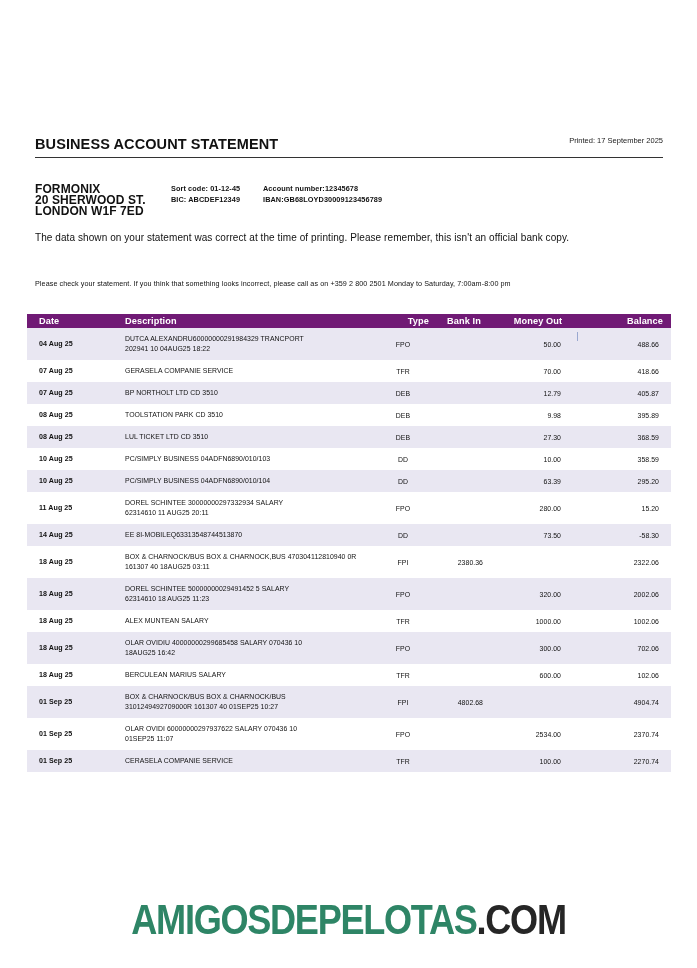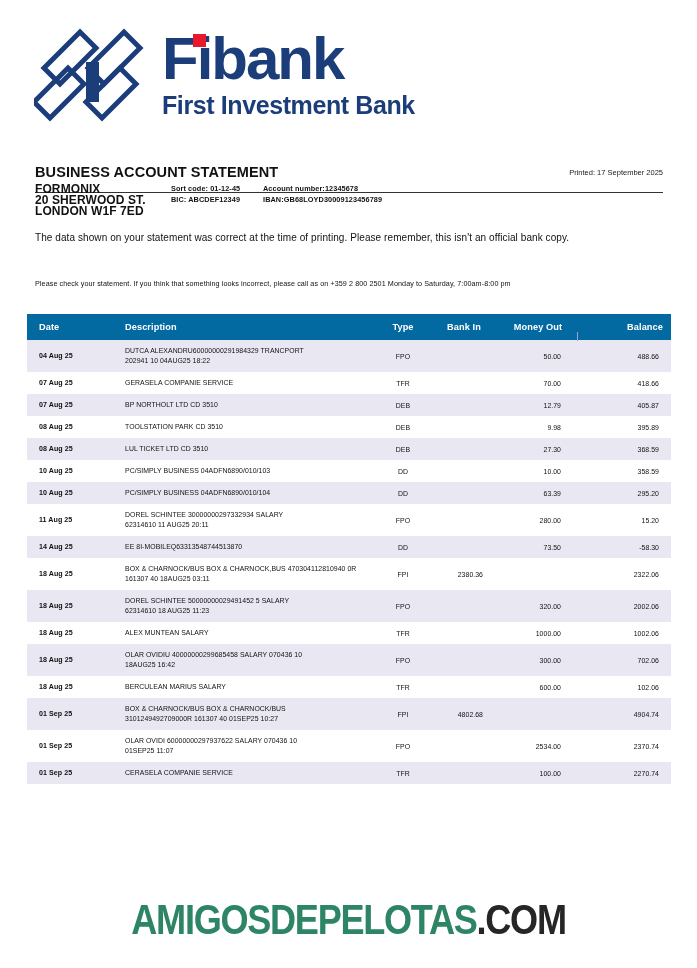--- a/index.html
+++ b/index.html
@@ -57,27 +57,27 @@
     color: #1b3d7a;
     letter-spacing: -0.4px;
     line-height: 28px;
     margin-top: 1px;
   }
 
   
   .title-row {
     position: absolute;
     left: 35px;
-    top: 164px;
+    top: 136px;
     width: 628px;
     display: flex;
-    align-items: center;
+    align-items: flex-start;
     justify-content: space-between;
     border-bottom: 1.5px solid #333;
-    padding-bottom: 12px;
+    padding-bottom: 5px;
   }
   .doc-title {
     font-size: 14.5px;
     font-weight: bold;
     color: #111;
     letter-spacing: 0.1px;
   }
   .printed {
     font-size: 7.5px;
     color: #222;
@@ -133,31 +133,31 @@
     left: 27px;
     top: 314px;
     width: 644px;
   }
   table.stmt {
     width: 644px;
     border-collapse: collapse;
     table-layout: fixed;
   }
   table.stmt thead th {
-    background: #0369a1;
+    background: #701a75;
     color: #ffffff;
     font-size: 9.2px;
     font-weight: bold;
-    height: 26px;
+    height: 14px;
     vertical-align: middle;
     letter-spacing: 0.1px;
   }
   th.c-date   { width: 88px;  text-align: left;  padding-left: 12px; }
   th.c-desc   { width: 262px; text-align: left;  padding-left: 10px; }
-  th.c-type   { width: 52px;  text-align: center; }
+  th.c-type   { width: 52px;  text-align: right; }
   th.c-in     { width: 70px;  text-align: center; }
   th.c-out    { width: 78px;  }
   th.c-bal    { width: 94px;  text-align: right; padding-right: 8px; }
 
   table.stmt tbody td {
     font-size: 6.9px;
     color: #111;
     vertical-align: middle;
     padding-top: 6px;
     padding-bottom: 6px;
@@ -206,38 +206,20 @@
     transform: scaleX(0.86);
   }
   .wm-a { color: #2e8566; }
   .wm-b { color: #262626; }
 </style>
 </head>
 <body>
 
 <div class="page">
 
-  <div class="logo-block">
-    <svg class="logo-mark" viewBox="0 0 118 112">
-      <g fill="none" stroke="#1b3d7a" stroke-width="5">
-        <polygon points="46,8 62,24 26,60 10,44"></polygon>
-        <polygon points="72,8 88,24 52,60 36,44" transform="translate(18,0)"></polygon>
-        <polygon points="26,52 42,68 8,102 -8,86" transform="translate(8,-8)"></polygon>
-        <polygon points="60,52 76,68 42,102 26,86" transform="translate(26,-8)"></polygon>
-      </g>
-      <rect x="52" y="38" width="13" height="40" fill="#1b3d7a"></rect>
-    </svg>
-    <div class="logo-words">
-      <div class="logo-fibank">
-        <span class="logo-dot"></span>
-        <span>Fibank</span>
-      </div>
-      <div class="logo-sub">First Investment Bank</div>
-    </div>
-  </div>
 
   <div class="title-row">
     <div class="doc-title">BUSINESS ACCOUNT STATEMENT</div>
     <div class="printed">Printed: 17 September 2025</div>
   </div>
 
   <div class="acct-area">
     <div class="acct-addr">
       <div>FORMONIX</div>
       <div>20 SHERWOOD ST.</div>

